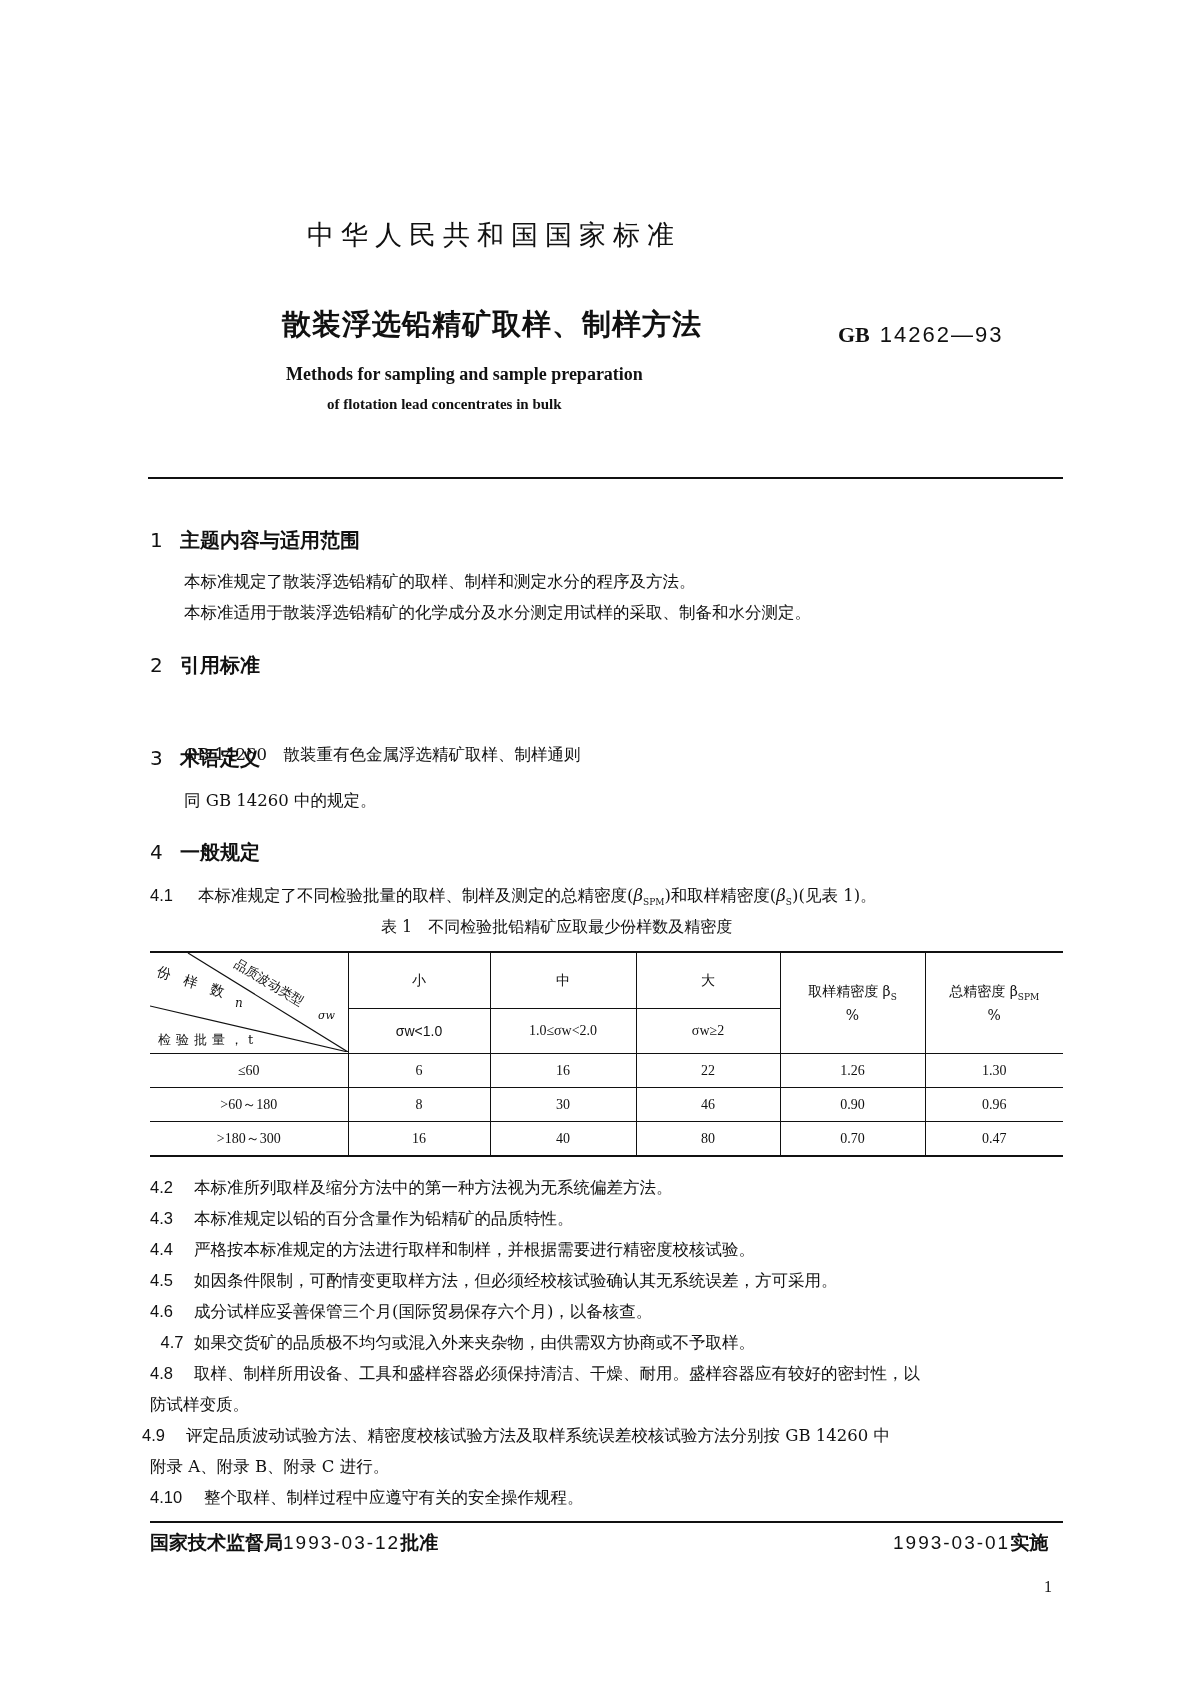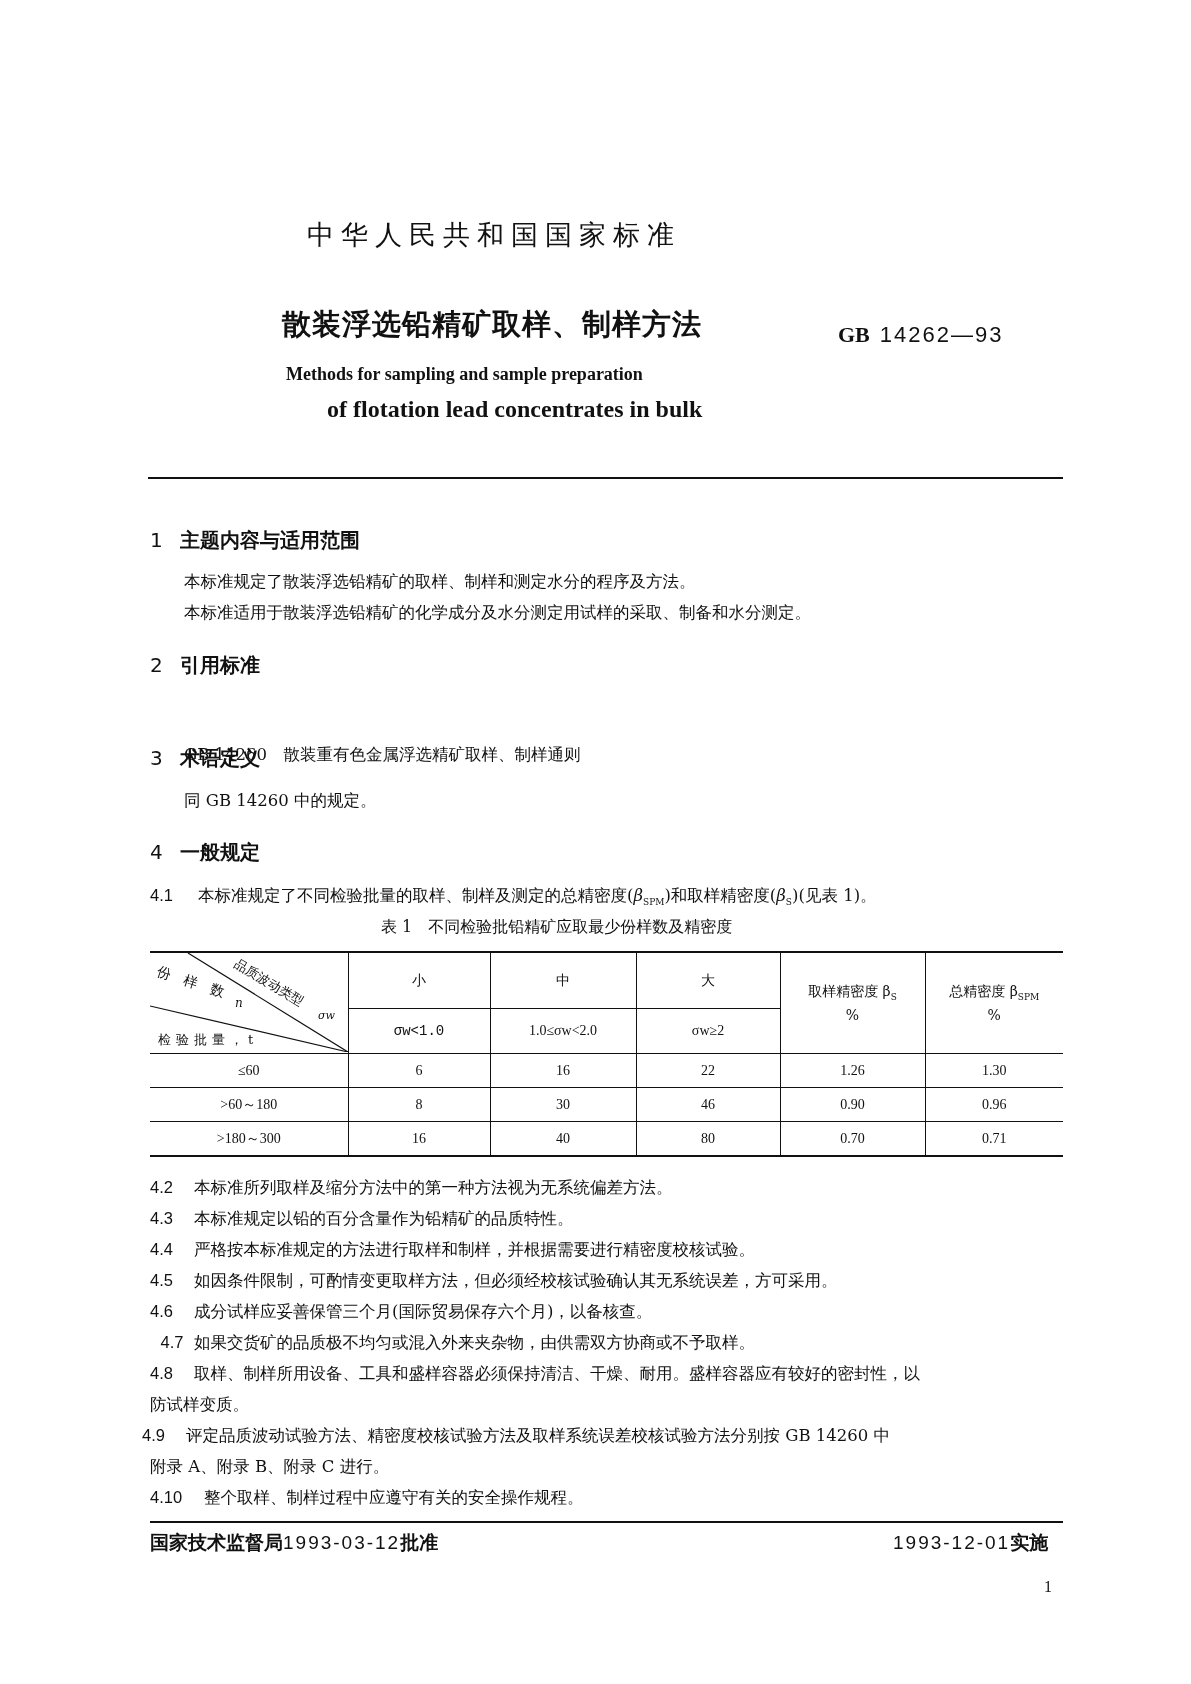--- a/index.html
+++ b/index.html
@@ -8,21 +8,21 @@
   .abs { position: absolute; white-space: nowrap; }
   .sans { font-family: "DejaVu Sans", "Liberation Sans", sans-serif; }
   .serif { font-family: "Liberation Serif", "DejaVu Serif", serif; }
 
   .national { left: 307px; top: 217px; font-size: 27px; font-weight: normal; letter-spacing: 7px; }
   .title-cn { left: 282px; top: 305px; font-size: 29px; font-weight: bold; letter-spacing: 1px; }
   .std-no { left: 838px; top: 322px; font-size: 22px; }
   .std-no .gb { font-weight: bold; font-family: "Liberation Serif", serif; margin-right: 10px; }
   .std-no .num { font-family: "Liberation Sans", sans-serif; letter-spacing: 2px; }
   .title-en1 { left: 286px; top: 364px; font-size: 18px; font-weight: bold; }
-  .title-en2 { left: 327px; top: 396px; font-size: 24px; font-weight: bold; }
+  .title-en2 { left: 327px; top: 396px; font-size: 15px; font-weight: bold; }
   .rule-top { left: 148px; top: 477px; width: 915px; height: 2px; background: #111; }
 
   .h-sec { font-size: 20px; font-weight: bold; }
   .h-sec .num { display: inline-block; width: 30px; font-weight: normal; }
   .para { font-size: 16.5px; }
 
   .clause { font-size: 16.5px; }
   .clause .cn { display: inline-block; width: 44px; font-family: "Liberation Sans", sans-serif; }
 
   table.t1 { position: absolute; left: 150px; top: 951px; width: 913px; border-collapse: collapse;
@@ -110,21 +110,21 @@
     <td rowspan="2">
       <div><span>取样精密度 β</span><sub>S</sub></div>
       <div style="margin-top:6px;">%</div>
     </td>
     <td rowspan="2">
       <div><span>总精密度 β</span><sub>SPM</sub></div>
       <div style="margin-top:6px;">%</div>
     </td>
   </tr>
   <tr class="hdr2">
-    <td style="font-family:Liberation Mono, monospace;">σw&lt;1.0</td>
+    <td style="font-family:Liberation Sans, sans-serif;">σw&lt;1.0</td>
     <td style="font-family:'Liberation Serif',serif;">1.0≤σw&lt;2.0</td>
     <td style="font-family:'Liberation Serif',serif;margin-top:40px;">σw≥2</td>
   </tr>
   <tr class="data">
     <td>≤60</td>
     <td>6</td>
     <td>16</td>
     <td>22</td>
     <td>1.26</td>
     <td>1.30</td>
@@ -136,21 +136,21 @@
     <td>46</td>
     <td>0.90</td>
     <td>0.96</td>
   </tr>
   <tr class="data">
     <td>&gt;180～300</td>
     <td>16</td>
     <td>40</td>
     <td>80</td>
     <td>0.70</td>
-    <td>0.71</td>
+    <td>0.47</td>
   </tr>
 </tbody>
   </table>
 
 <div class="abs clause" style="left:150px; top:1177px;"><span class="cn">4.2</span><span>本标准所列取样及缩分方法中的第一种方法视为无系统偏差方法。</span></div>
 <div class="abs clause" style="left:150px; top:1208px;"><span class="cn">4.3</span><span>本标准规定以铅的百分含量作为铅精矿的品质特性。</span></div>
 <div class="abs clause" style="left:150px; top:1239px;"><span class="cn">4.4</span><span>严格按本标准规定的方法进行取样和制样，并根据需要进行精密度校核试验。</span></div>
 <div class="abs clause" style="left:150px; top:1270px;"><span class="cn">4.5</span><span>如因条件限制，可酌情变更取样方法，但必须经校核试验确认其无系统误差，方可采用。</span></div>
 <div class="abs clause" style="left:150px; top:1301px;"><span class="cn">4.6</span><span>成分试样应妥善保管三个月(国际贸易保存六个月)，以备核查。</span></div>
 <div class="abs clause" style="left:150px; top:1332px;text-align:center;"><span class="cn">4.7</span><span>如果交货矿的品质极不均匀或混入外来夹杂物，由供需双方协商或不予取样。</span></div>
@@ -158,15 +158,15 @@
 <div class="abs clause" style="left:150px; top:1394px;">防试样变质。</div>
 <div class="abs clause" style="left:142px; top:1425px;"><span class="cn">4.9</span><span>评定品质波动试验方法、精密度校核试验方法及取样系统误差校核试验方法分别按 GB 14260 中</span></div>
 <div class="abs clause" style="left:150px; top:1456px;">附录 A、附录 B、附录 C 进行。</div>
 <div class="abs clause" style="left:150px; top:1487px;"><span class="cn" style="width:54px;">4.10</span><span>整个取样、制样过程中应遵守有关的安全操作规程。</span></div>
 
 <div class="abs rule-bottom"></div>
 <div class="abs footer-left sans">
   <span>国家技术监督局</span><span class="date">1993-03-12</span><span>批准</span>
 </div>
 <div class="abs footer-right sans">
-  <span class="date">1993-12-01</span><span>实施</span>
+  <span class="date">1993-03-01</span><span>实施</span>
 </div>
 <div class="abs page-no serif">1</div>
 
 </body></html>

